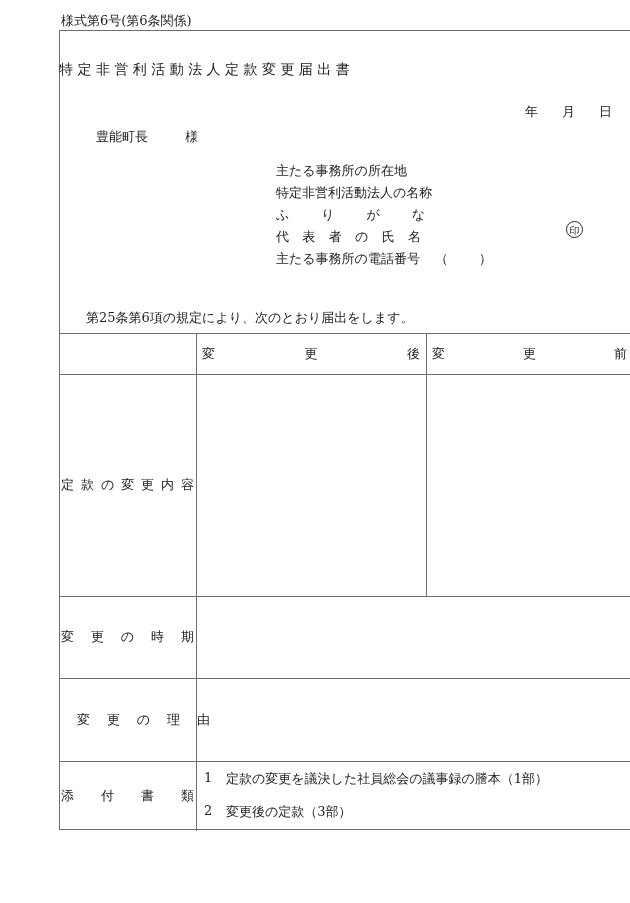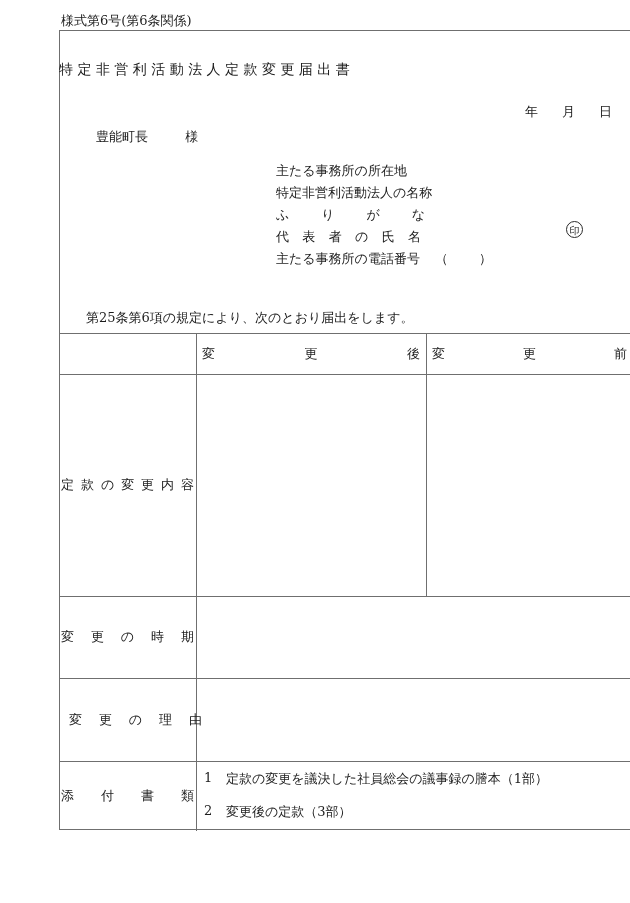--- a/index.html
+++ b/index.html
@@ -71,21 +71,21 @@
 
     <div class="hdr-cell jline" style="left:140px; top:0; width:224px;">変　　更　　後</div>
     <div class="hdr-cell jline" style="left:370px; top:0; width:201px;">変　　更　　前</div>
 
     <div class="label-cell" style="left:2px; top:40px; width:133px; height:222px;">
       <span>定 款 の 変 更 内 容</span>
     </div>
     <div class="label-cell" style="left:2px; top:262px; width:133px; height:82px;">
       <span>変 更 の 時 期</span>
     </div>
-    <div class="label-cell" style="left:10px; top:344px; width:133px; height:83px;">
+    <div class="label-cell" style="left:2px; top:344px; width:133px; height:83px;padding-left:16px;">
       <span>変 更 の 理 由</span>
     </div>
     <div class="label-cell" style="left:2px; top:427px; width:133px; height:70px;">
       <span>添 付 書 類</span>
     </div>
 
     <div class="abs" style="left:138px; top:41px; width:229px; height:221px;"></div>
     <div class="abs" style="left:368px; top:41px; width:206px; height:221px;"></div>
     <div class="abs" style="left:138px; top:263px; width:436px; height:81px;"></div>
     <div class="abs" style="left:138px; top:345px; width:436px; height:82px;"></div>

